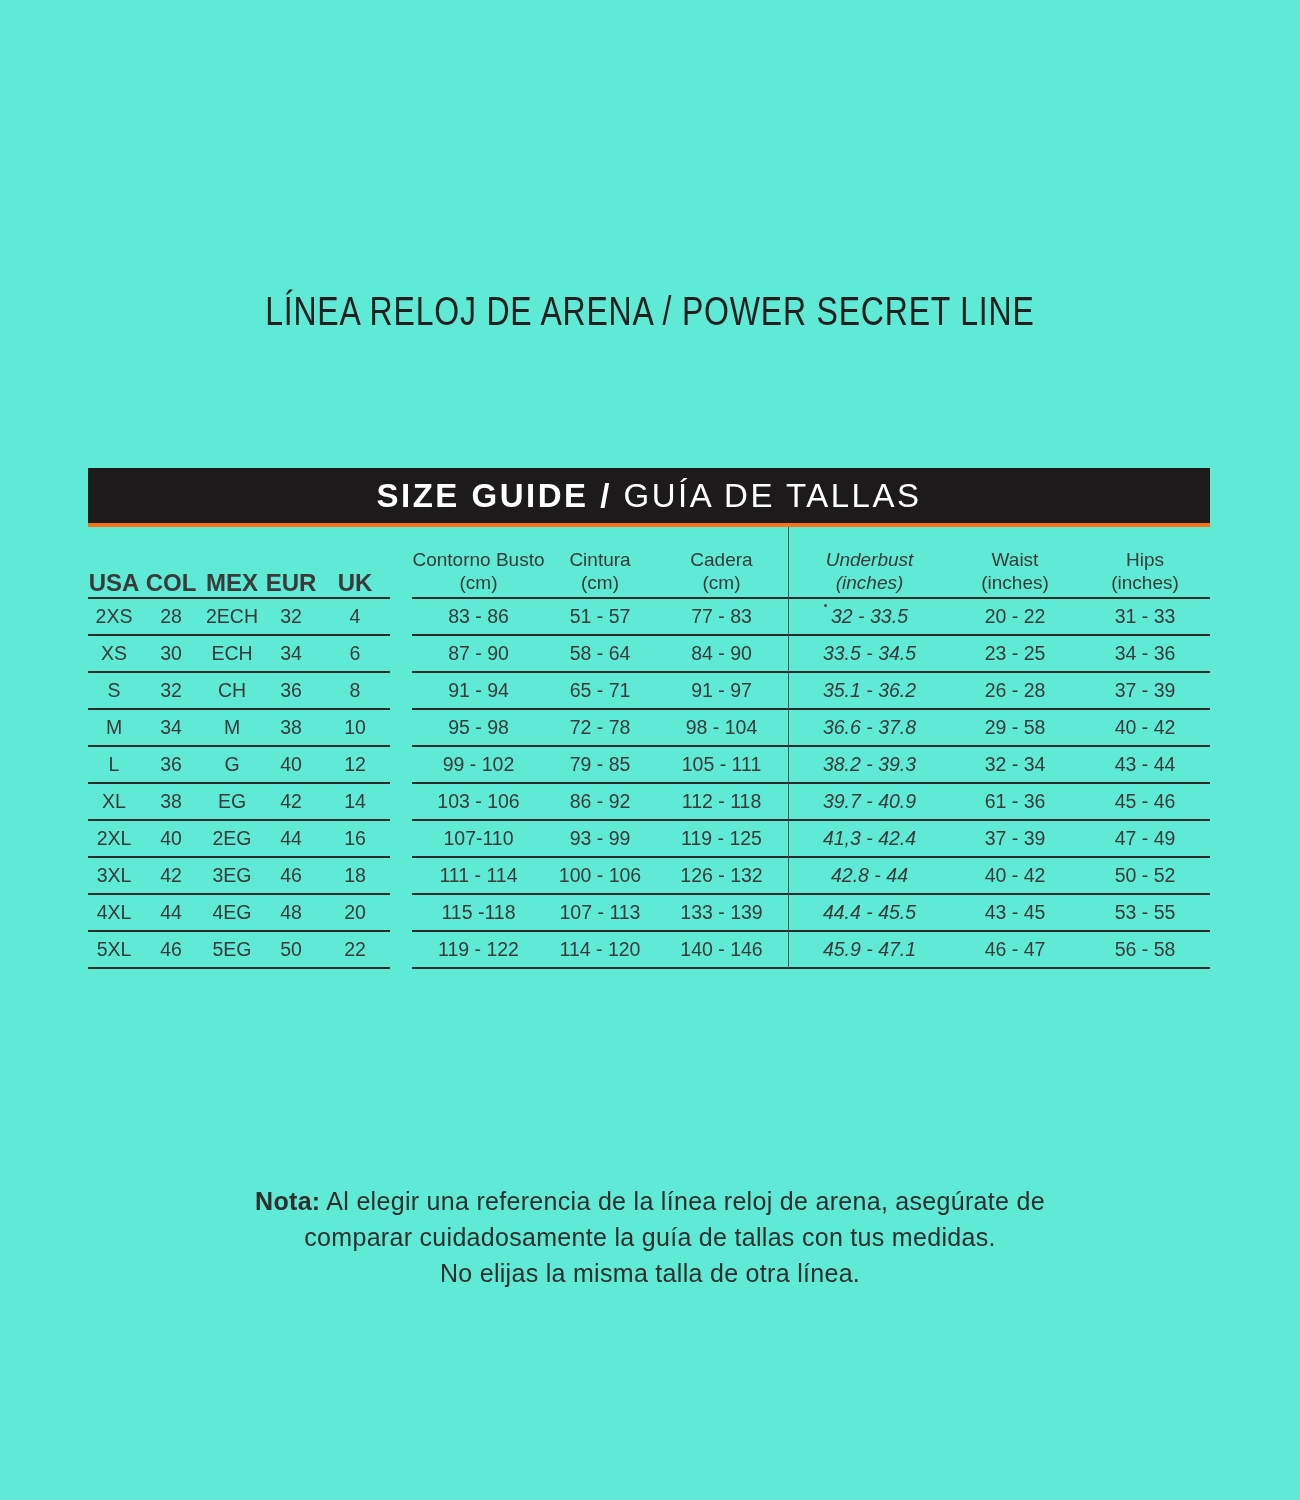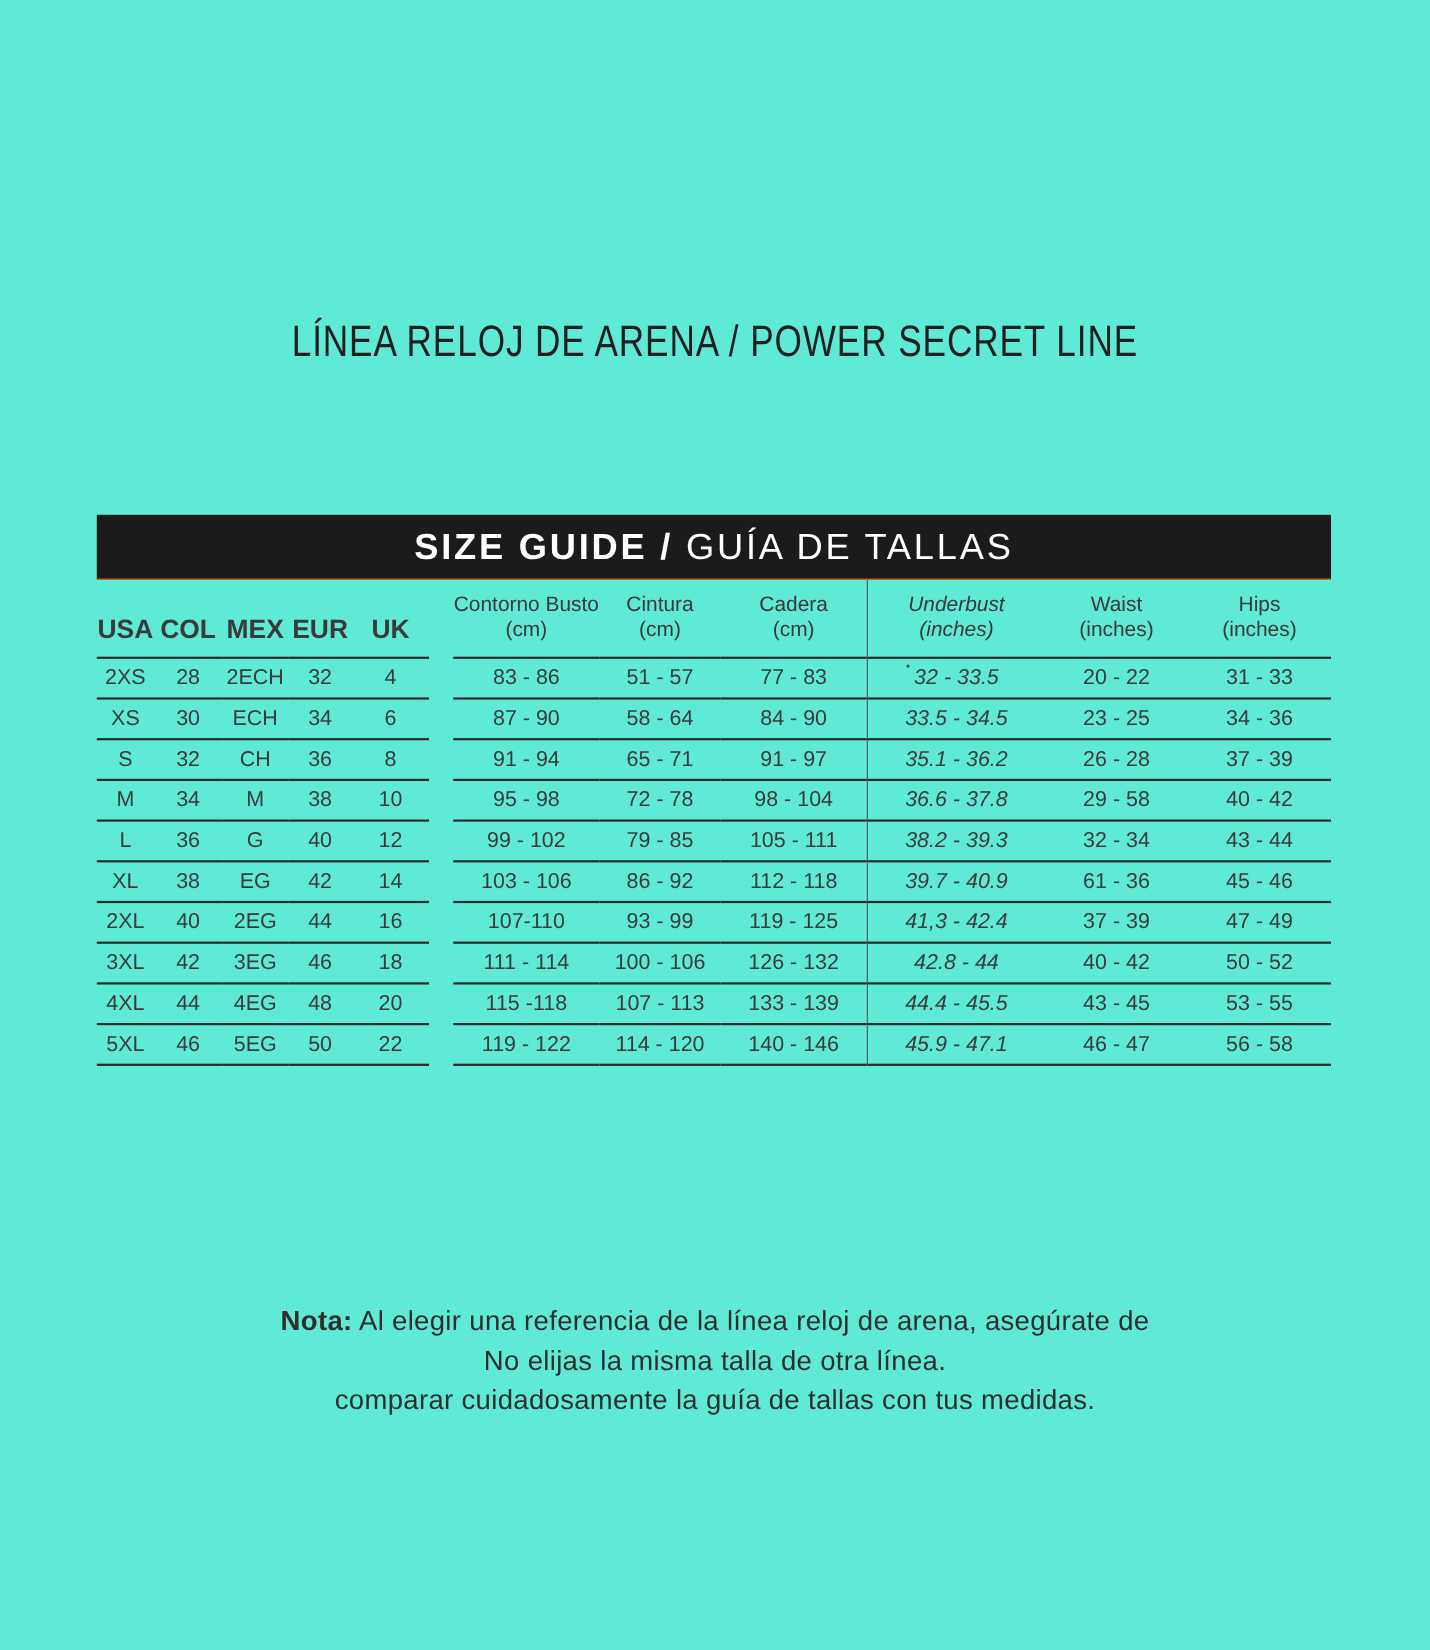--- a/index.html
+++ b/index.html
@@ -41,21 +41,21 @@
     width: 1122px;
     height: 59px;
     background: #1d1a1b;
     color: #ffffff;
     display: flex;
     align-items: center;
     justify-content: center;
     white-space: pre;
     font-size: 33px;
     letter-spacing: 2.5px;
-    border-bottom: 1px solid #f97316;
+    border-bottom: 4px solid #f97316;
   }
   .banner .bold-part { font-weight: 700; }
   .banner .reg-part { font-weight: 400; }
 
   
   .size-table {
     position: absolute;
     left: 88px;
     top: 527px;
     width: 1122px;
@@ -69,21 +69,21 @@
     display: flex;
     align-items: center;
     justify-content: center;
     border-bottom: 2px solid #2b2b2b;
   }
   .header-row { height: 72px; }
   .header-row .th {
     flex-direction: column;
     justify-content: flex-end;
     align-items: center;
-    padding-bottom: 13px;
+    padding-bottom: 3px;
     font-size: 19px;
     line-height: 23px;
   }
   .header-row .th.size-h { font-weight: 700; font-size: 24px; }
   .body-row { height: 37px; }
   .body-row .td { font-size: 19.5px; }
   .spacer { border-bottom: none !important; border-left: none !important; }
   .div-left { border-left: 1px solid #555555; font-style: italic; }
 
   
@@ -309,17 +309,17 @@
           <div class="td">56 - 58</div>
         </div>
       </div>
 
   </div>
 
   <div class="stray-dot"></div>
 
   <div class="note">
     <div class="note-line"><span class="note-label">Nota:</span> <span>Al elegir una referencia de la línea reloj de arena, asegúrate de</span></div>
+    <div class="note-line">comparar cuidadosamente la guía de tallas con tus medidas.</div>
     <div class="note-line">No elijas la misma talla de otra línea.</div>
-    <div class="note-line">comparar cuidadosamente la guía de tallas con tus medidas.</div>
   </div>
 
 </div>
 
 </body></html>

